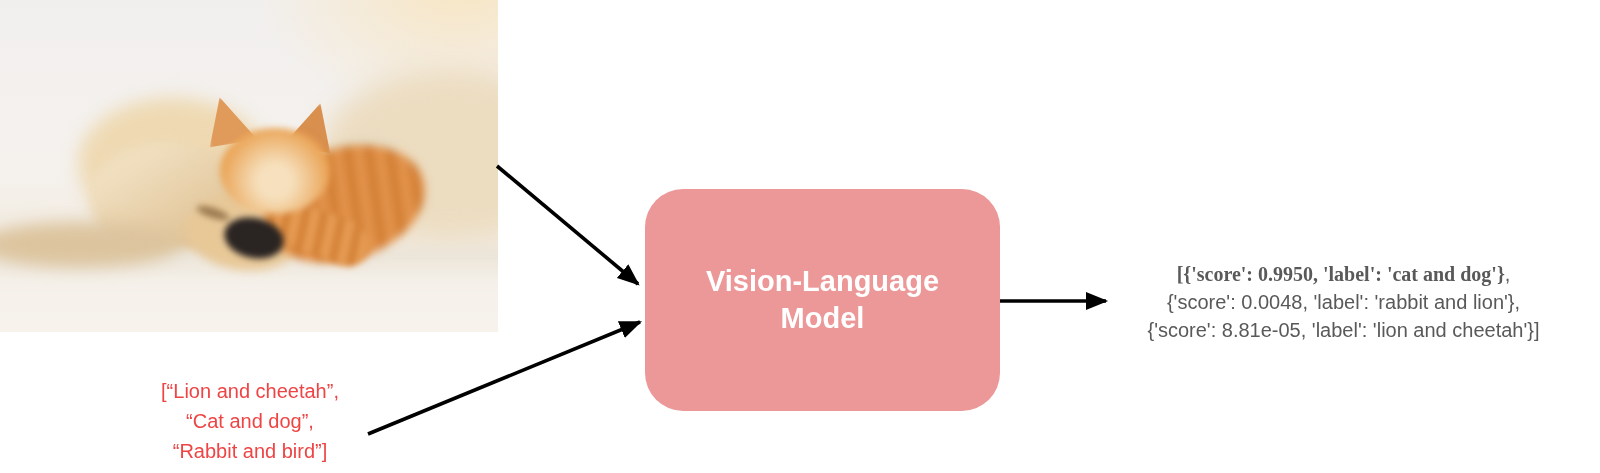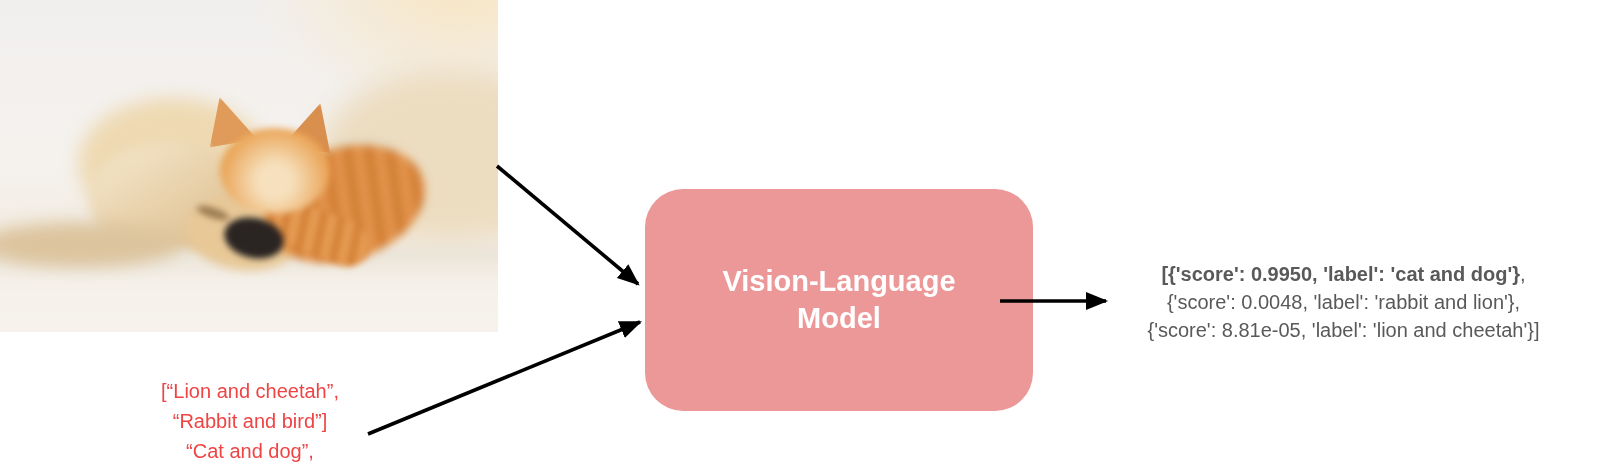--- a/index.html
+++ b/index.html
@@ -127,21 +127,21 @@
     text-align: center;
     color: #ef4444;
     font-size: 20px;
     line-height: 30px;
   }
 
   
   .model-box {
     position: absolute;
     left: 645px; top: 189px;
-    width: 388px; height: 222px;
+    width: 355px; height: 222px;
     background: #EC9899;
     border-radius: 38px;
     display: flex;
     flex-direction: column;
     align-items: center;
     justify-content: center;
     color: #ffffff;
     font-weight: bold;
     font-size: 29px;
     line-height: 37px;
@@ -151,21 +151,21 @@
   
   .output-text {
     position: absolute;
     left: 1086px; top: 260px;
     width: 515px;
     text-align: center;
     color: #595959;
     font-size: 20px;
     line-height: 28px;
   }
-  .output-text .bold { font-weight: bold; }
+  .output-text .bold { font-weight: bold; font-family: Liberation Serif, serif; }
 
   
   .arrows {
     position: absolute;
     left: 0; top: 0;
     width: 1600px; height: 473px;
     pointer-events: none;
   }
 </style>
 </head>
@@ -185,22 +185,22 @@
     <div class="shape kitten-ear-left"></div>
     <div class="shape kitten-ear-right"></div>
     <div class="shape kitten-body"></div>
     <div class="shape kitten-leg"></div>
     <div class="shape kitten-head"></div>
     <div class="shape dog-nose"></div>
   </div>
 
   <div class="prompt-list">
     <div>[“Lion and cheetah”,</div>
+    <div>“Cat and dog”,</div>
     <div>“Rabbit and bird”]</div>
-    <div>“Cat and dog”,</div>
   </div>
 
   <div class="model-box">
     <div>Vision-Language</div>
     <div>Model</div>
   </div>
 
   <div class="output-text">
     <div><span class="bold">[{'score': 0.9950, 'label': 'cat and dog'}</span><span>,</span></div>
     <div>{'score': 0.0048, 'label': 'rabbit and lion'},</div>

